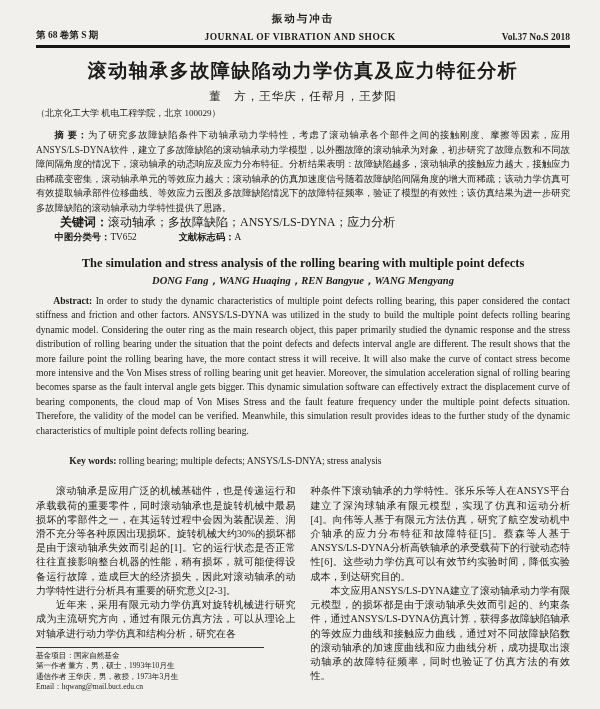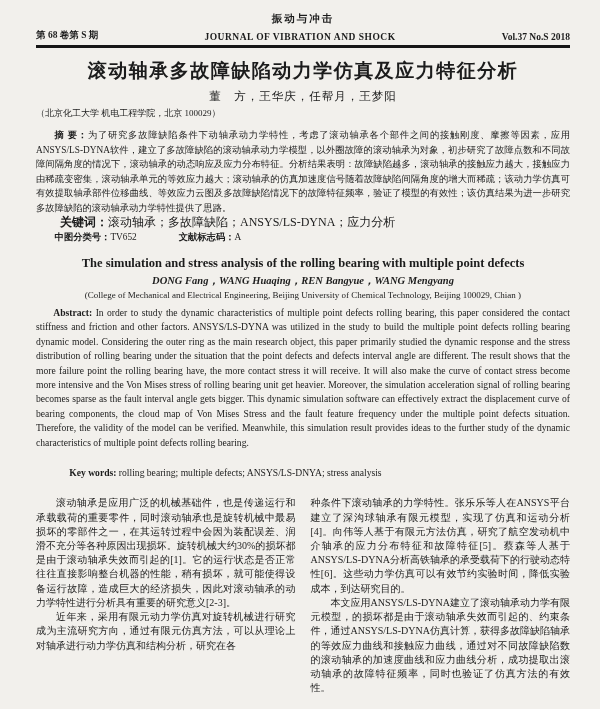--- a/index.html
+++ b/index.html
@@ -74,31 +74,37 @@
   <div class="title-cn">滚动轴承多故障缺陷动力学仿真及应力特征分析</div>
   <div class="authors-cn">董　方，王华庆，任帮月，王梦阳</div>
   <div class="affil-cn">（北京化工大学 机电工程学院，北京  100029）</div>
 
   <p class="abs-cn"><span class="lbl">摘  要：</span><span>为了研究多故障缺陷条件下动轴承动力学特性，考虑了滚动轴承各个部件之间的接触刚度、摩擦等因素，应用ANSYS/LS-DYNA软件，建立了多故障缺陷的滚动轴承动力学模型，以外圈故障的滚动轴承为对象，初步研究了故障点数和不同故障间隔角度的情况下，滚动轴承的动态响应及应力分布特征。分析结果表明：故障缺陷越多，滚动轴承的接触应力越大，接触应力由稀疏变密集，滚动轴承单元的等效应力越大；滚动轴承的仿真加速度信号随着故障缺陷间隔角度的增大而稀疏；该动力学仿真可有效提取轴承部件位移曲线、等效应力云图及多故障缺陷情况下的故障特征频率，验证了模型的有效性；该仿真结果为进一步研究多故障缺陷的滚动轴承动力学特性提供了思路。</span></p>
   <p class="kw-cn"><span class="lbl">关键词：</span><span>滚动轴承；多故障缺陷；ANSYS/LS-DYNA；应力分析</span></p>
   <p class="clc-line"><span class="lbl">中图分类号：</span><span>TV652</span><span class="clc-gap"></span><span class="lbl">文献标志码：</span><span>A</span></p>
 
   <div class="title-en">The simulation and stress analysis of the rolling bearing with multiple point defects</div>
   <div class="authors-en">DONG Fang，WANG Huaqing，REN Bangyue，WANG Mengyang</div>
-  <div class="affil-en">(College of Mechanical and Electrical Engineering, Beijing University of Chemical Technology, Beijing 100029, Chian )</div>
 
   <p class="abs-en"><span class="lbl">Abstract:</span>
     <span>In order to study the dynamic characteristics of multiple point defects rolling bearing, this paper considered the contact stiffness and friction and other factors. ANSYS/LS-DYNA was utilized in the study to build the multiple point defects rolling bearing dynamic model. Considering the outer ring as the main research object, this paper primarily studied the dynamic response and the stress distribution of rolling bearing under the situation that the point defects and defects interval angle are different. The result shows that the more failure point the rolling bearing have, the more contact stress it will receive. It will also make the curve of contact stress become more intensive and the Von Mises stress of rolling bearing unit get heavier. Moreover, the simulation acceleration signal of rolling bearing becomes sparse as the fault interval angle gets bigger. This dynamic simulation software can effectively extract the displacement curve of bearing components, the cloud map of Von Mises Stress and the fault feature frequency under the multiple point defects situation. Therefore, the validity of the model can be verified. Meanwhile, this simulation result provides ideas to the further study of the dynamic characteristics of multiple point defects rolling bearing.</span></p>
   <p class="kw-en"><span class="lbl">Key words:</span>
     <span>rolling bearing; multiple defects; ANSYS/LS-DNYA; stress analysis</span></p>
 
   <div class="columns">
     <div class="col">
       <p class="ind">滚动轴承是应用广泛的机械基础件，也是传递运行和承载载荷的重要零件，同时滚动轴承也是旋转机械中最易损坏的零部件之一，在其运转过程中会因为装配误差、润滑不充分等各种原因出现损坏。旋转机械大约30%的损坏都是由于滚动轴承失效而引起的[1]。它的运行状态是否正常往往直接影响整台机器的性能，稍有损坏，就可能使得设备运行故障，造成巨大的经济损失，因此对滚动轴承的动力学特性进行分析具有重要的研究意义[2-3]。</p>
       <p class="ind">近年来，采用有限元动力学仿真对旋转机械进行研究成为主流研究方向，通过有限元仿真方法，可以从理论上对轴承进行动力学仿真和结构分析，研究在各</p>
+      <div class="footnote">
+        <hr class="footnote-rule">
+        <p>基金项目：国家自然基金</p>
+        <p>第一作者  董方，男，硕士，1993年10月生</p>
+        <p>通信作者  王华庆，男，教授，1973年3月生</p>
+        <p>Email：hqwang@mail.buct.edu.cn</p>
+      </div>
     </div>
     <div class="col">
       <p>种条件下滚动轴承的力学特性。张乐乐等人在ANSYS平台建立了深沟球轴承有限元模型，实现了仿真和运动分析[4]。向伟等人基于有限元方法仿真，研究了航空发动机中介轴承的应力分布特征和故障特征[5]。蔡森等人基于ANSYS/LS-DYNA分析高铁轴承的承受载荷下的行驶动态特性[6]。这些动力学仿真可以有效节约实验时间，降低实验成本，到达研究目的。</p>
       <p class="ind">本文应用ANSYS/LS-DYNA建立了滚动轴承动力学有限元模型，的损坏都是由于滚动轴承失效而引起的、约束条件，通过ANSYS/LS-DYNA仿真计算，获得多故障缺陷轴承的等效应力曲线和接触应力曲线，通过对不同故障缺陷数的滚动轴承的加速度曲线和应力曲线分析，成功提取出滚动轴承的故障特征频率，同时也验证了仿真方法的有效性。</p>
     </div>
   </div>
 
 </div>
 
 </body></html>

